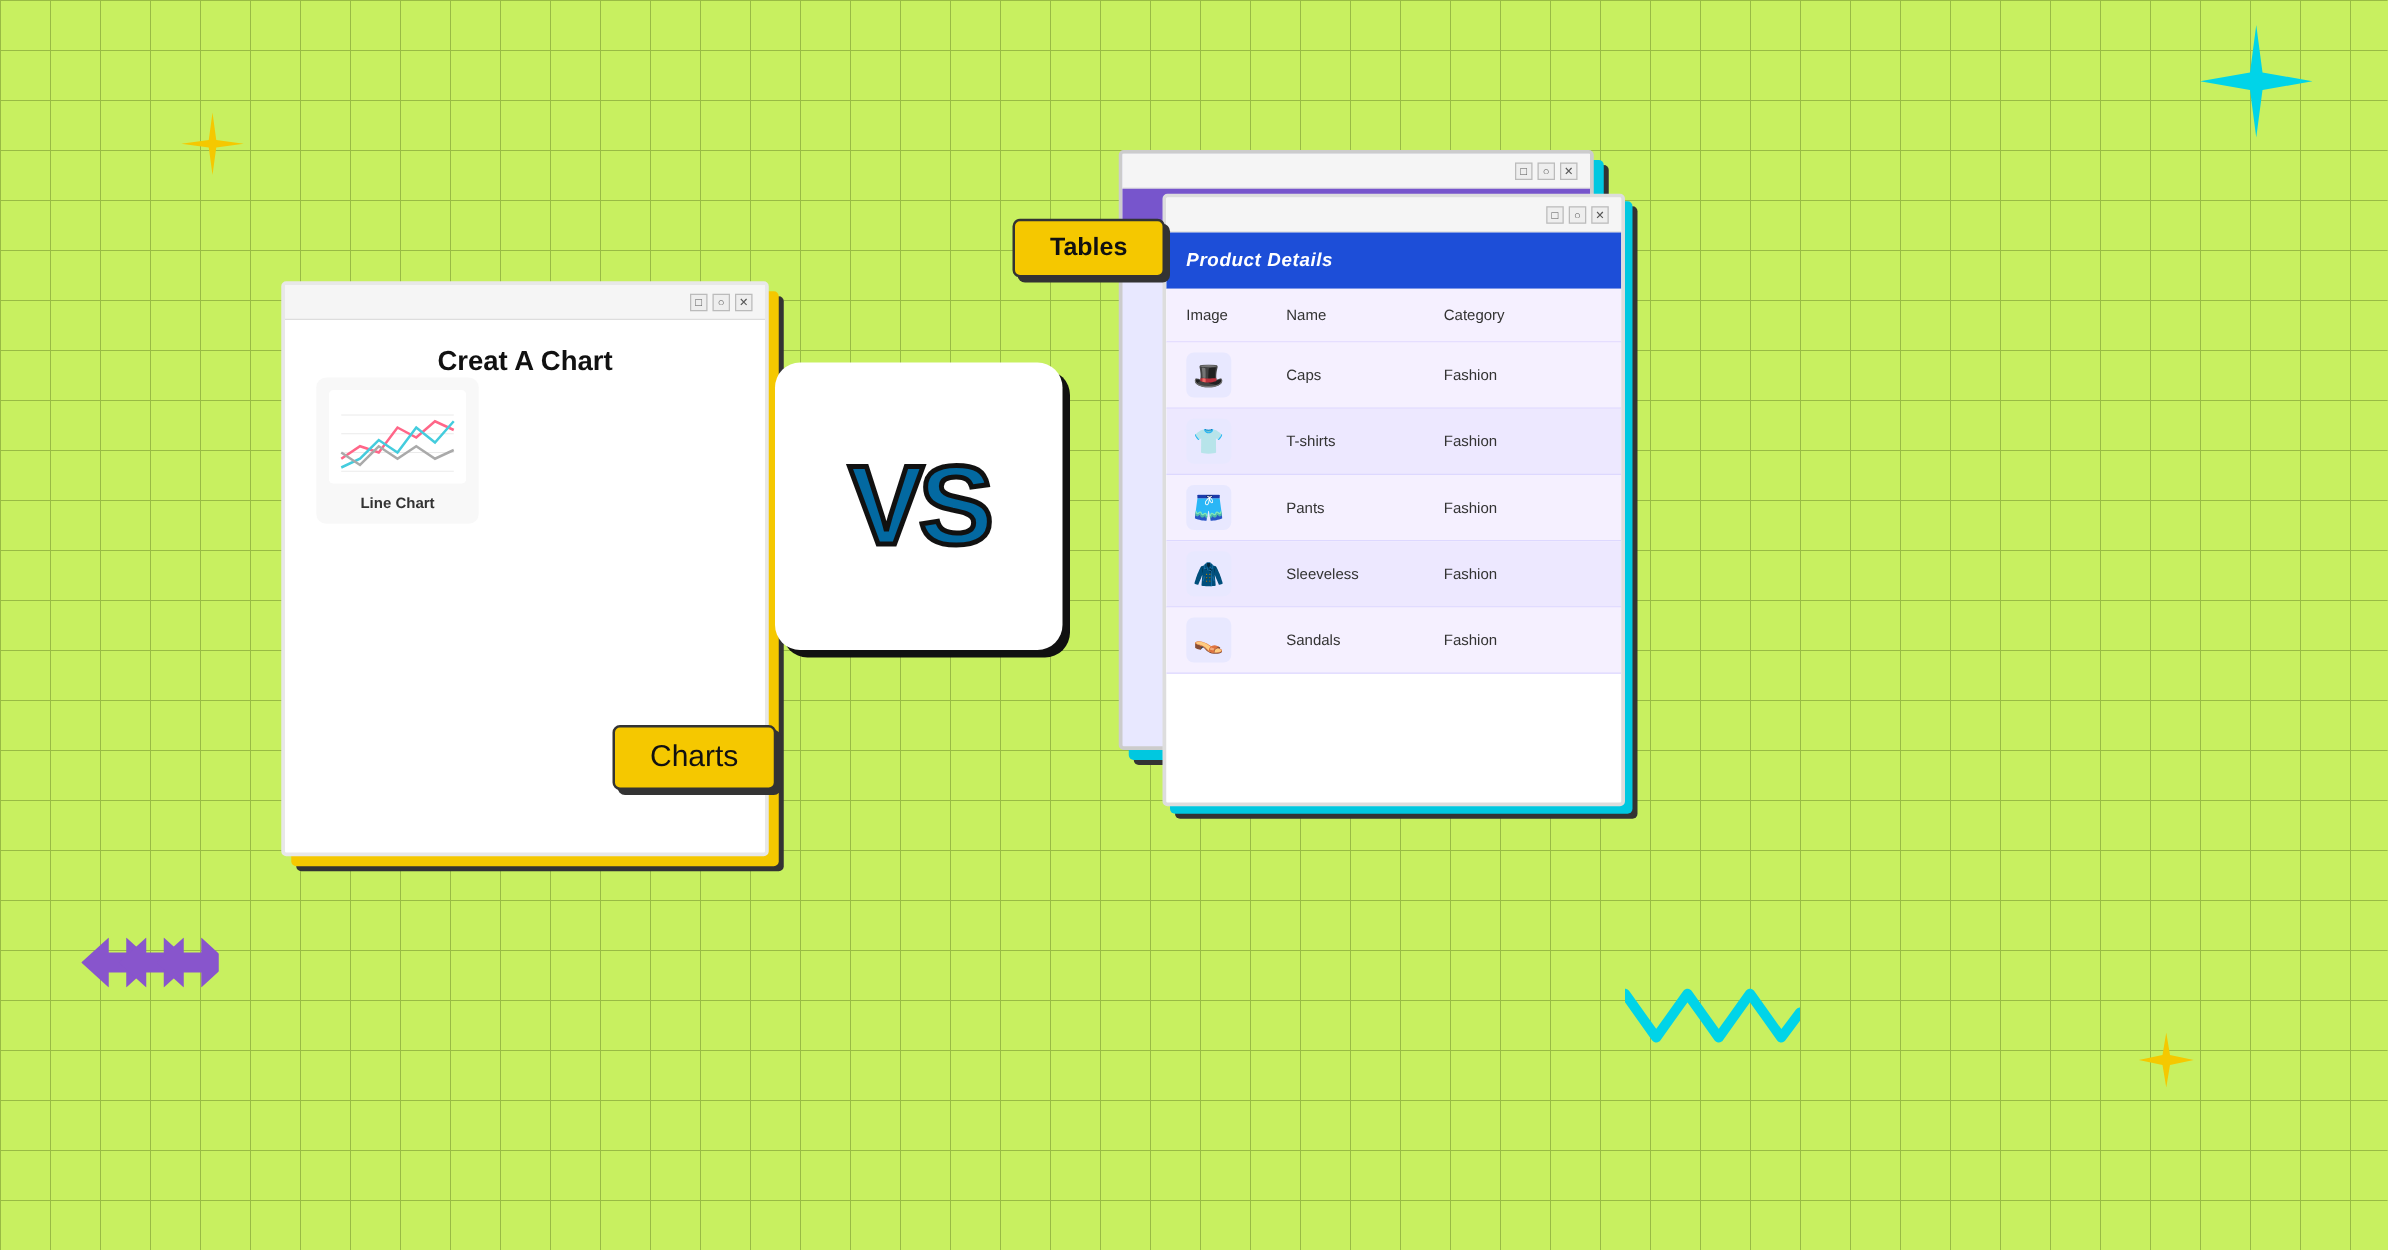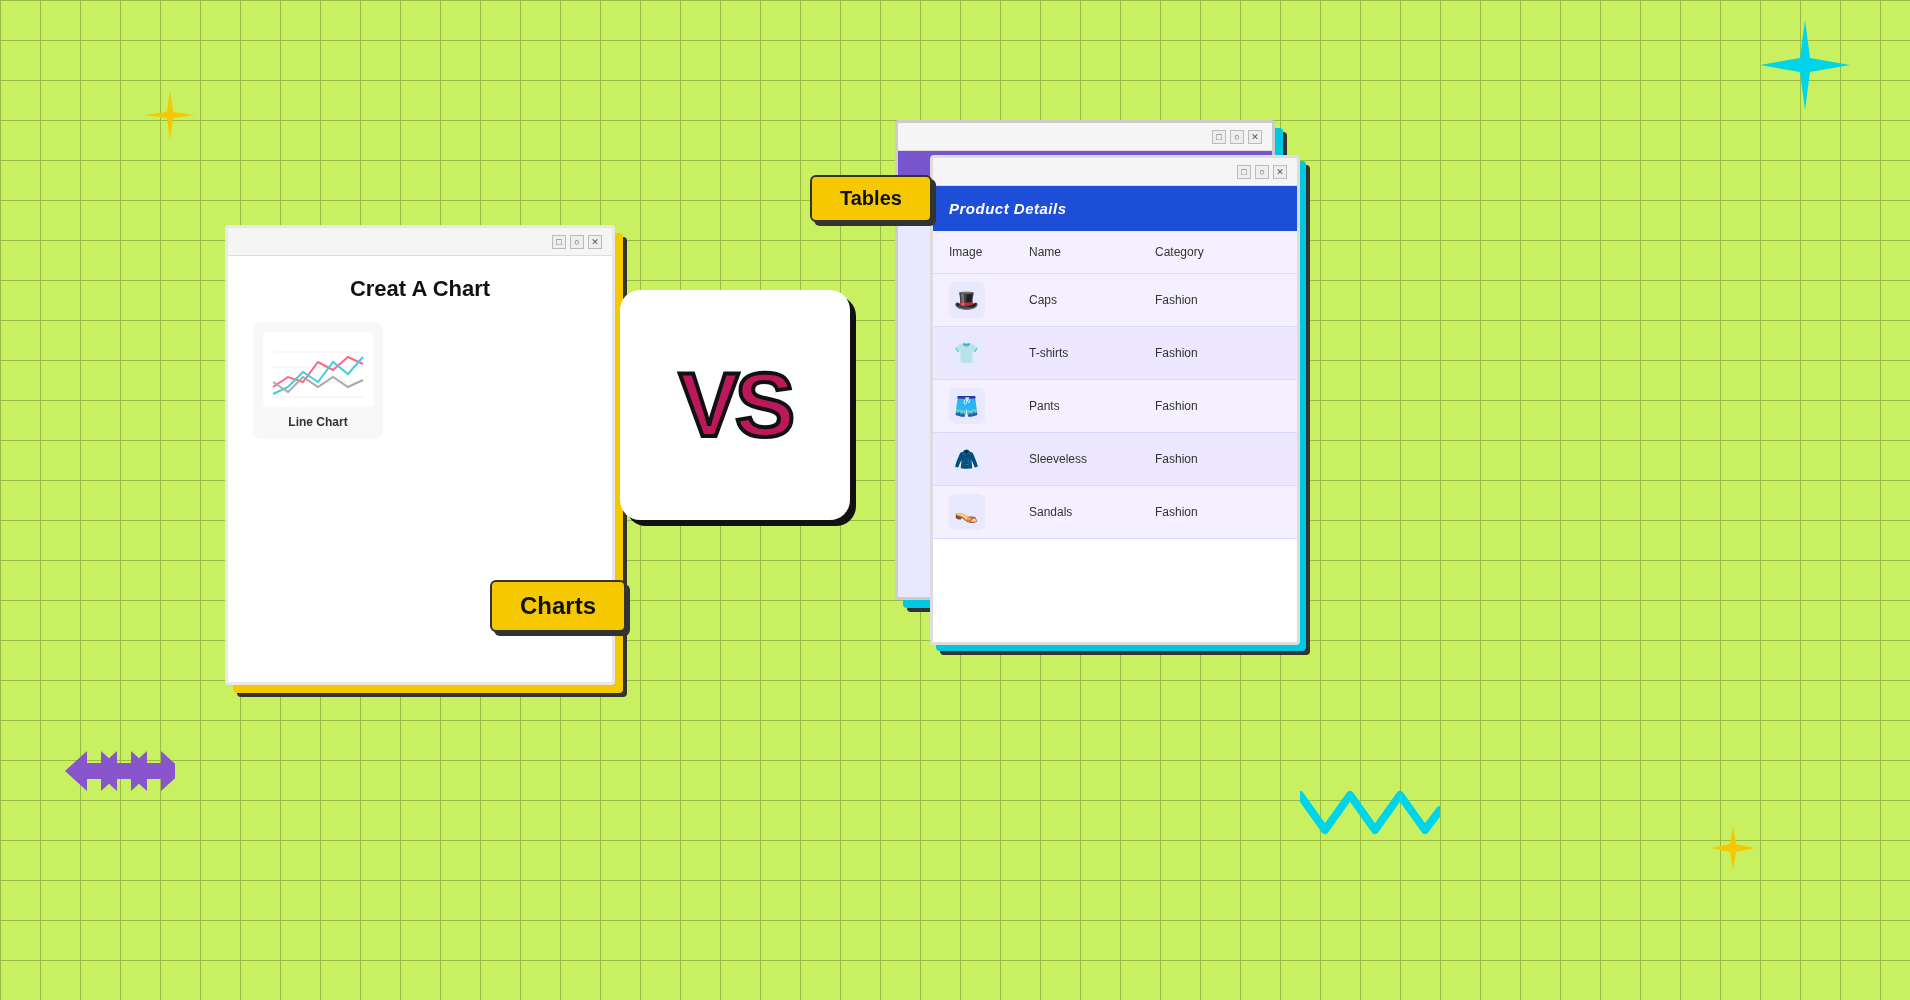--- a/index.html
+++ b/index.html
@@ -77,21 +77,21 @@
       box-shadow: 6px 6px 0 #111;
       display: flex;
       align-items: center;
       justify-content: center;
       z-index: 10;
     }
 
     .vs-text {
       font-size: 90px;
       font-weight: 900;
-      color: #be185d;
+      color: #0369a1;
       -webkit-text-stroke: 4px #111;
       text-stroke: 4px #111;
       letter-spacing: -4px;
     }
 
     
     .charts-window {
       position: absolute;
       left: 225px;
       top: 225px;
@@ -130,21 +130,20 @@
 
     .charts-window-body {
       padding: 20px 25px;
     }
 
     .charts-window-title {
       font-size: 22px;
       font-weight: 900;
       color: #111;
       text-align: center;
-      margin-bottom: 20px;
     }
 
     .chart-grid {
       display: grid;
       grid-template-columns: 1fr 1fr 1fr 1fr;
       gap: 14px;
     }
 
     .chart-card {
       background: #f8f8f8;
@@ -169,21 +168,21 @@
     }
 
     
     .charts-badge {
       position: absolute;
       left: 490px;
       top: 580px;
       background: #f5c800;
       color: #111;
       font-size: 24px;
-      font-weight: 700;
+      font-weight: 400;
       padding: 10px 28px;
       border-radius: 6px;
       box-shadow: 4px 4px 0 #333;
       z-index: 20;
       border: 2px solid #333;
     }
 
     
     .table-window-back {
       position: absolute;

